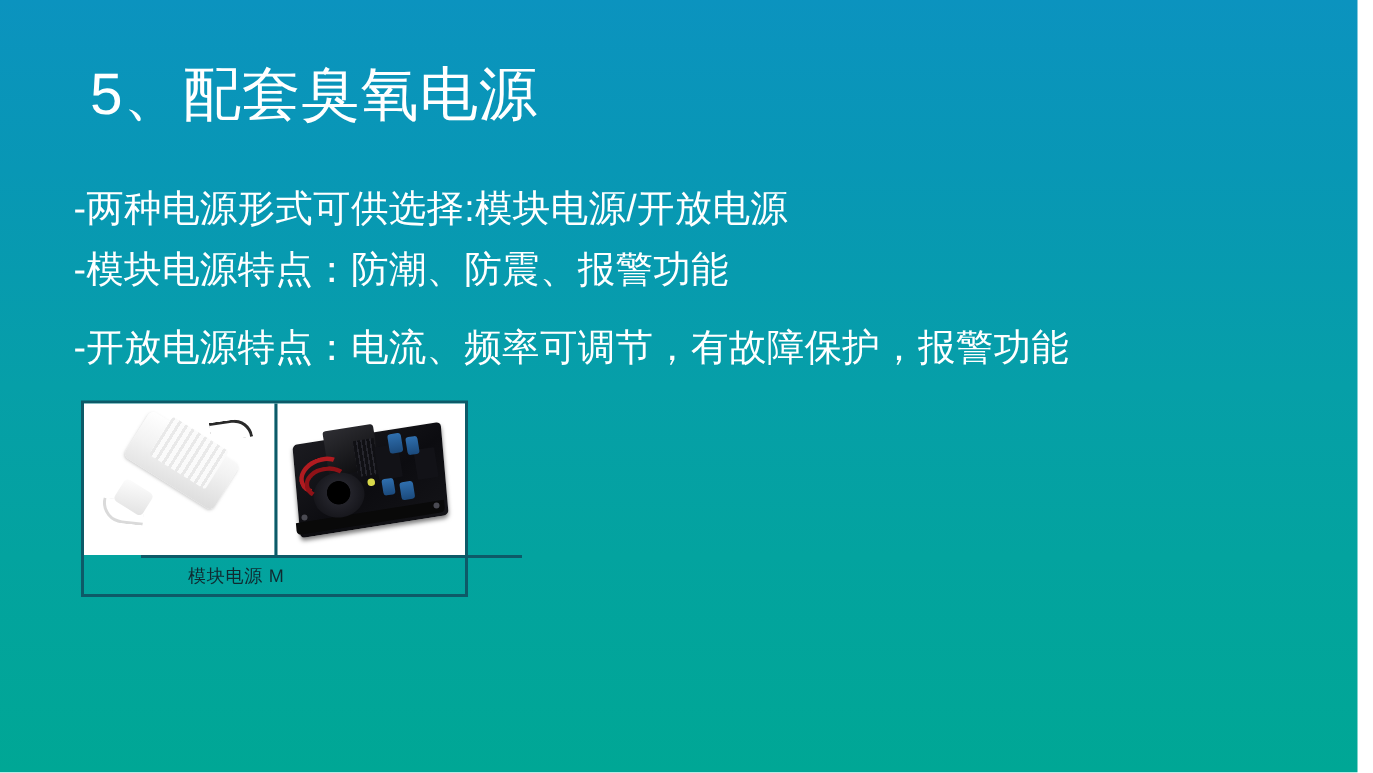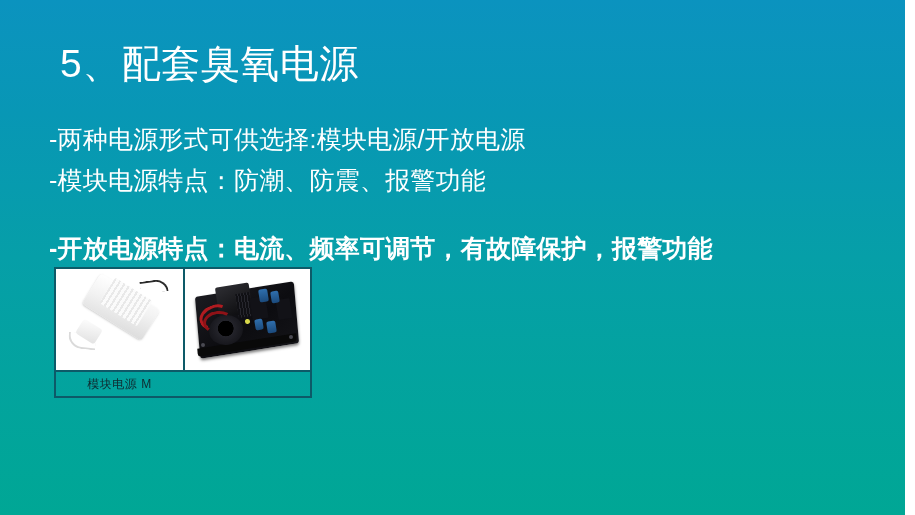--- a/index.html
+++ b/index.html
@@ -43,21 +43,21 @@
     left: 49px;
     font-size: 25px;
     line-height: 32px;
     color: #ffffff;
     font-weight: 400;
     white-space: nowrap;
     letter-spacing: 0.2px;
   }
   #body-line-1 { top: 96px; margin-top: 27px; }
   #body-line-2 { top: 164px; }
-  #body-line-3 { top: 232px; font-weight: bold; }
+  #body-line-3 { top: 216px; }
 
   
   #picture-table {
     position: absolute;
     left: 54px;
     top: 267px;
     width: 258px;
     height: 131px;
     border: 2px solid #0d5a68;
     box-sizing: border-box;
@@ -67,20 +67,21 @@
   }
   .table-row {
     display: flex;
     flex-direction: row;
     width: 100%;
   }
   #image-row { height: 103px; }
   #caption-row {
     height: 24px;
     border-top: 2px solid #0d5a68;
+    margin-left: 38px;
   }
   .cell {
     position: relative;
     overflow: hidden;
     box-sizing: border-box;
   }
   .cell-left  { width: 127px; }
   .cell-right { width: 127px; border-left: 2px solid #0d5a68; }
 
   .photo-cell { background: #ffffff; }

